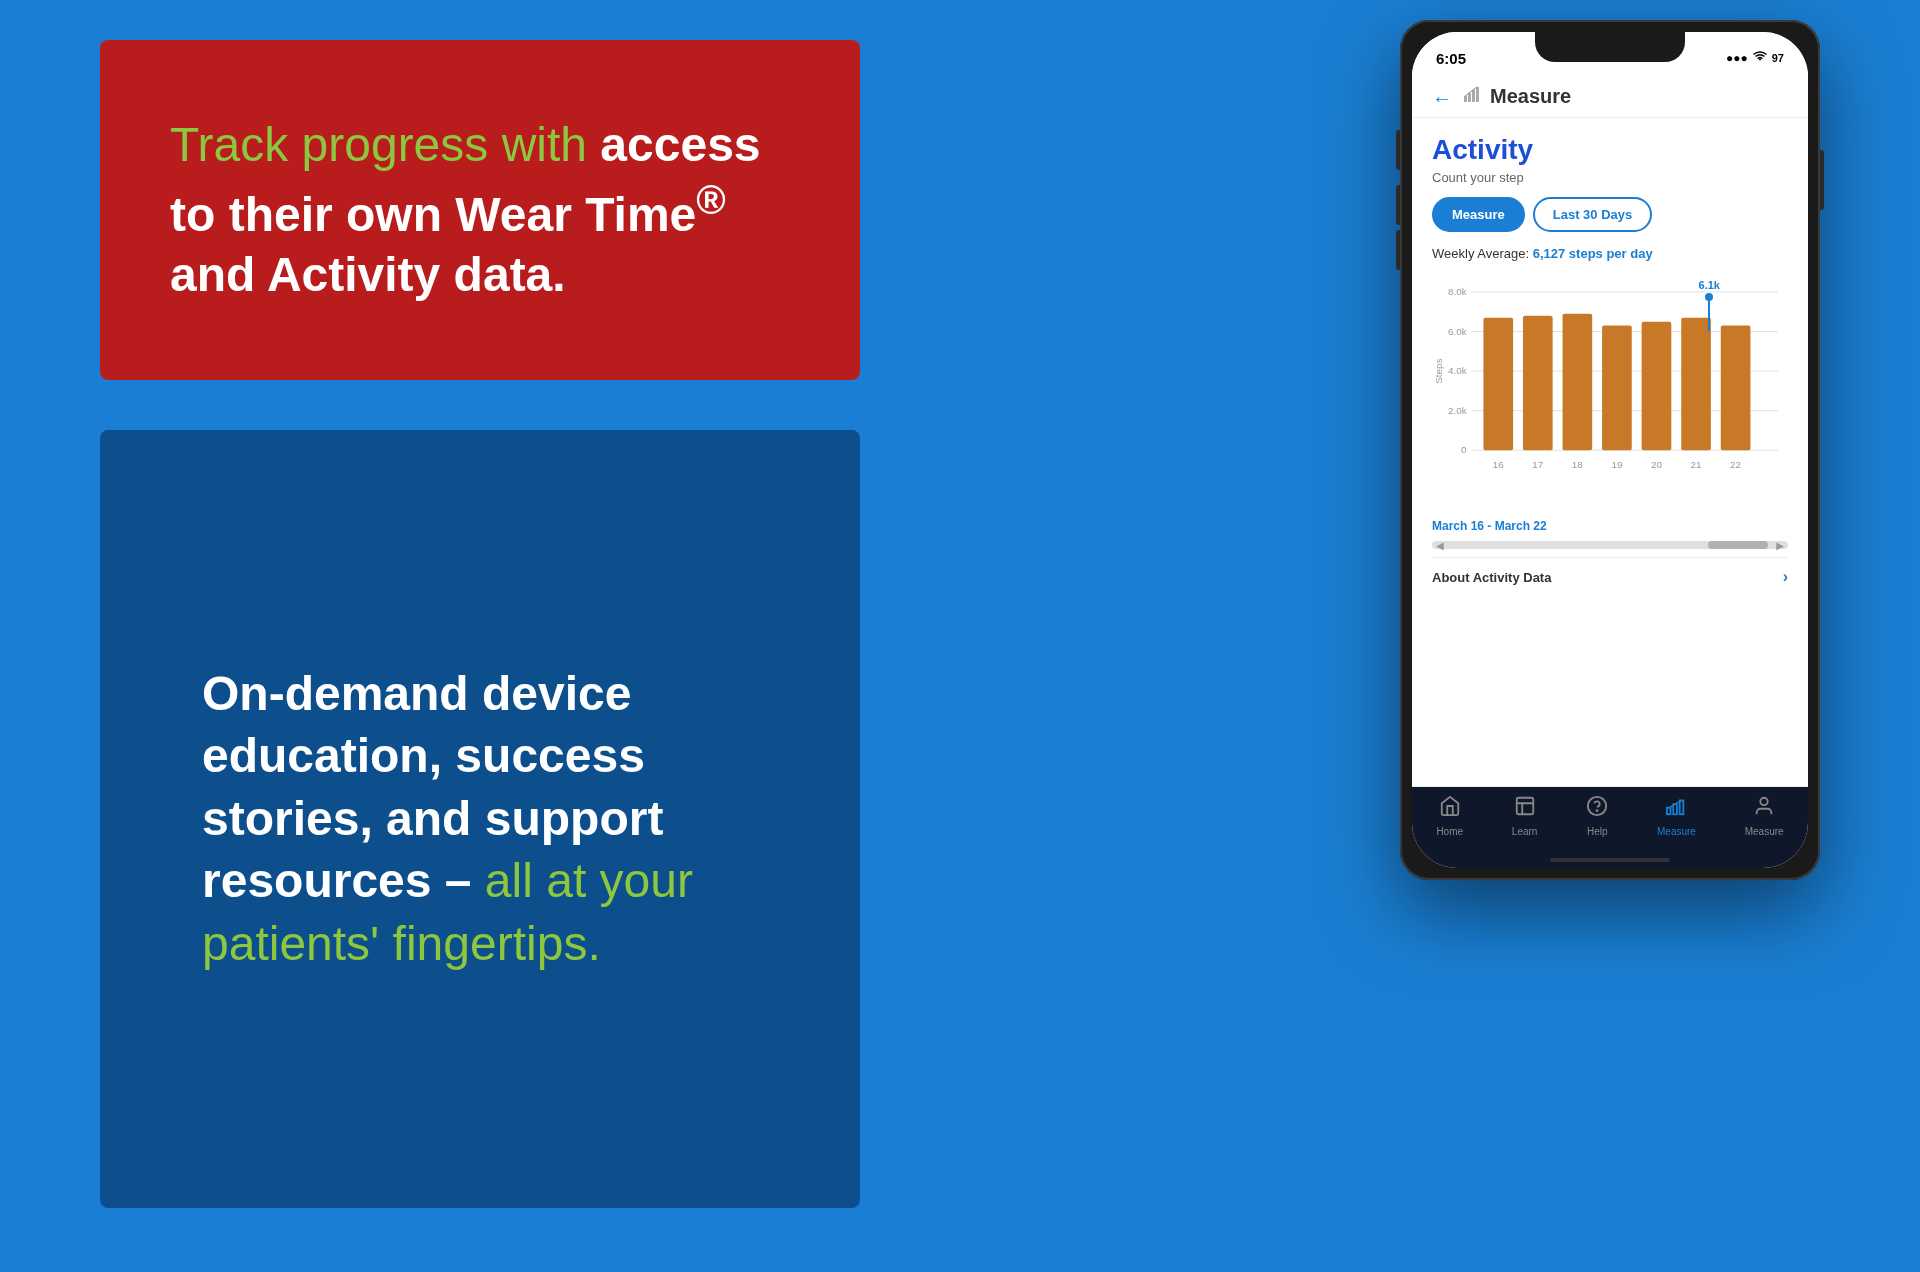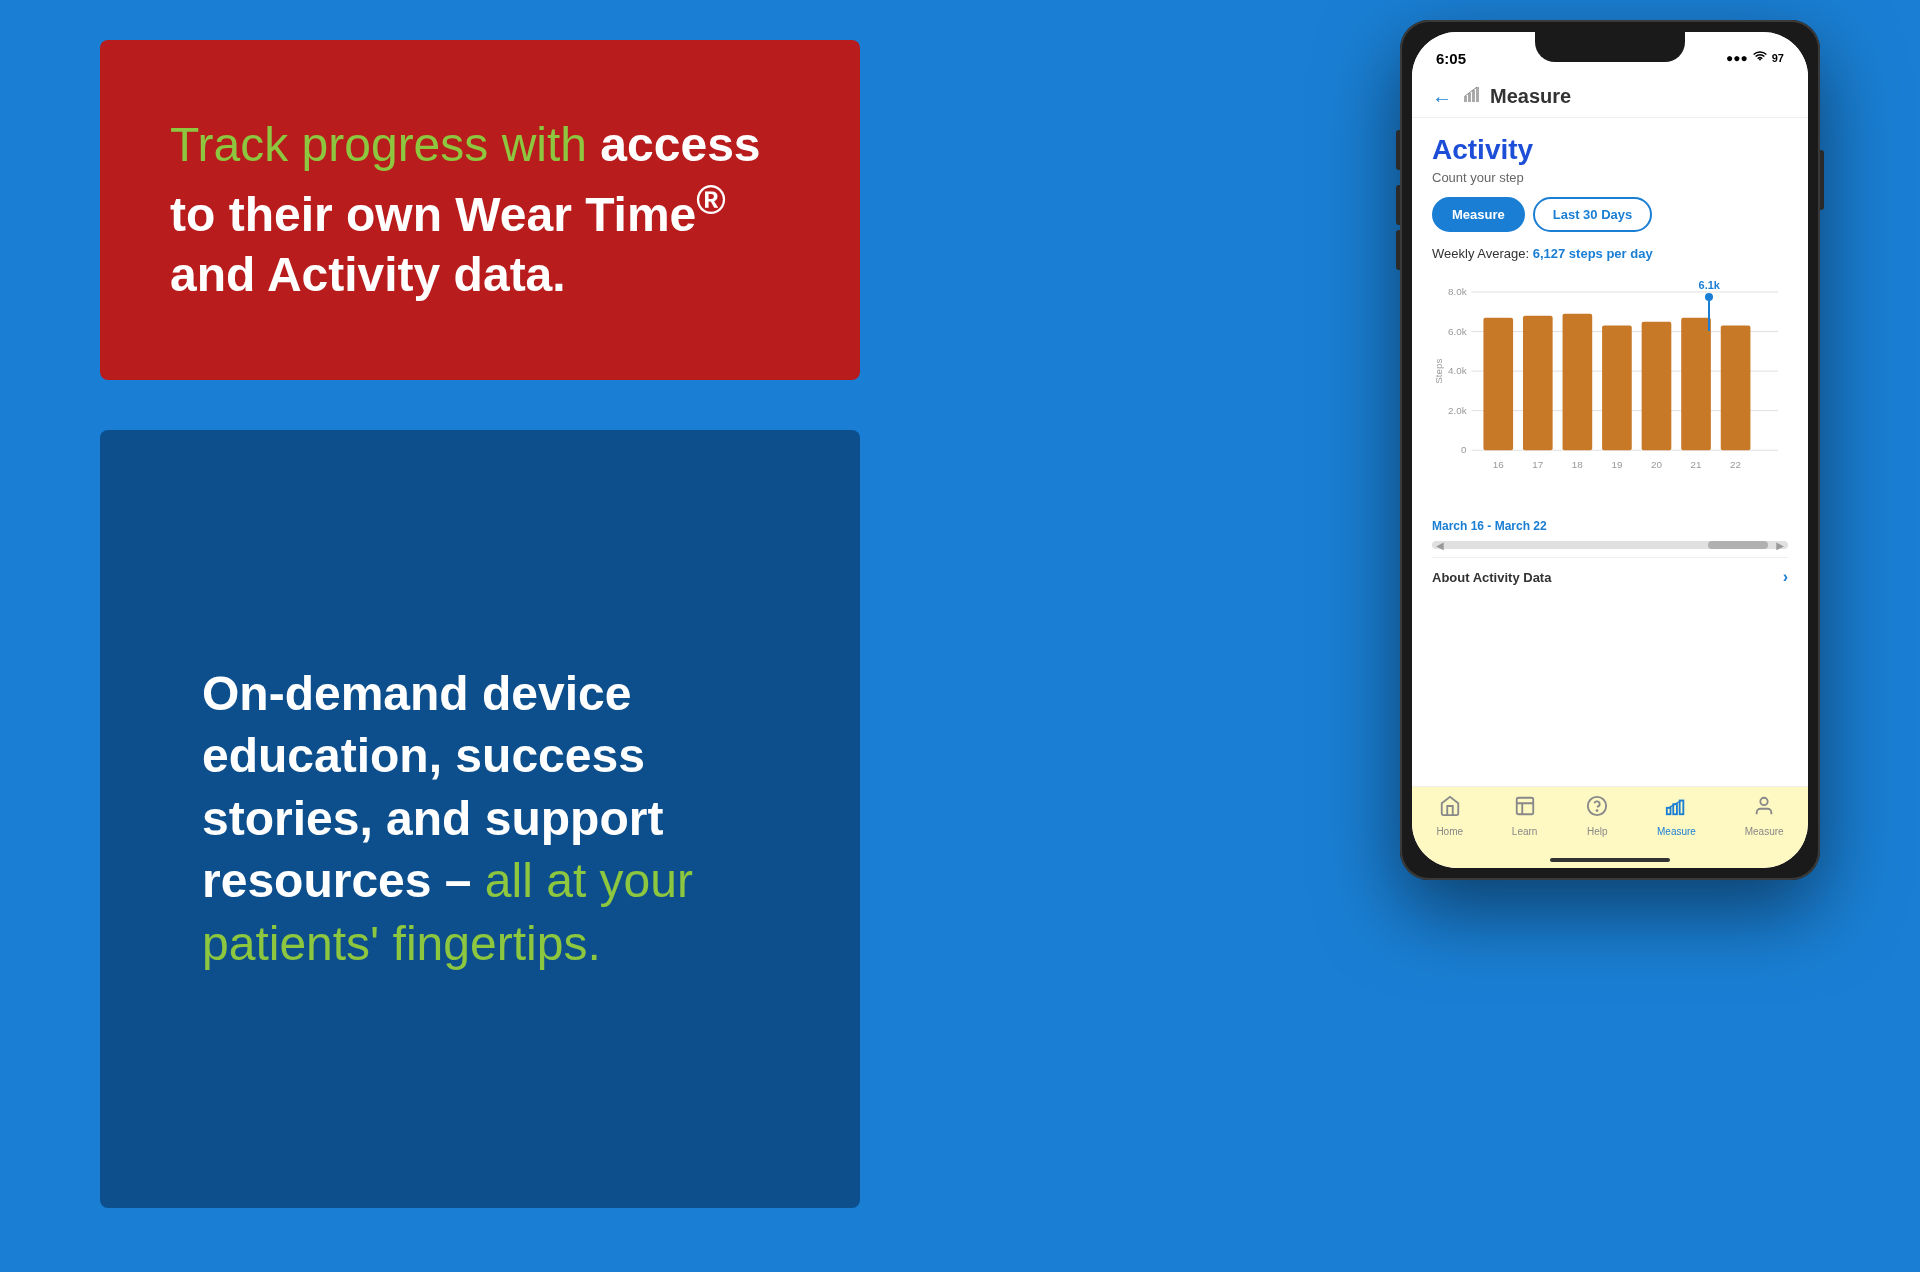--- a/index.html
+++ b/index.html
@@ -347,21 +347,21 @@
       font-size: 16px;
     }
 
     
     .bottom-nav {
       position: absolute;
       bottom: 0;
       left: 0;
       right: 0;
       height: 82px;
-      background: #fef9c3;
+      background: #0f172a;
       border-top: 1px solid #eee;
       display: flex;
       align-items: flex-start;
       justify-content: space-around;
       padding-top: 8px;
     }
 
     .nav-item {
       display: flex;
       flex-direction: column;

